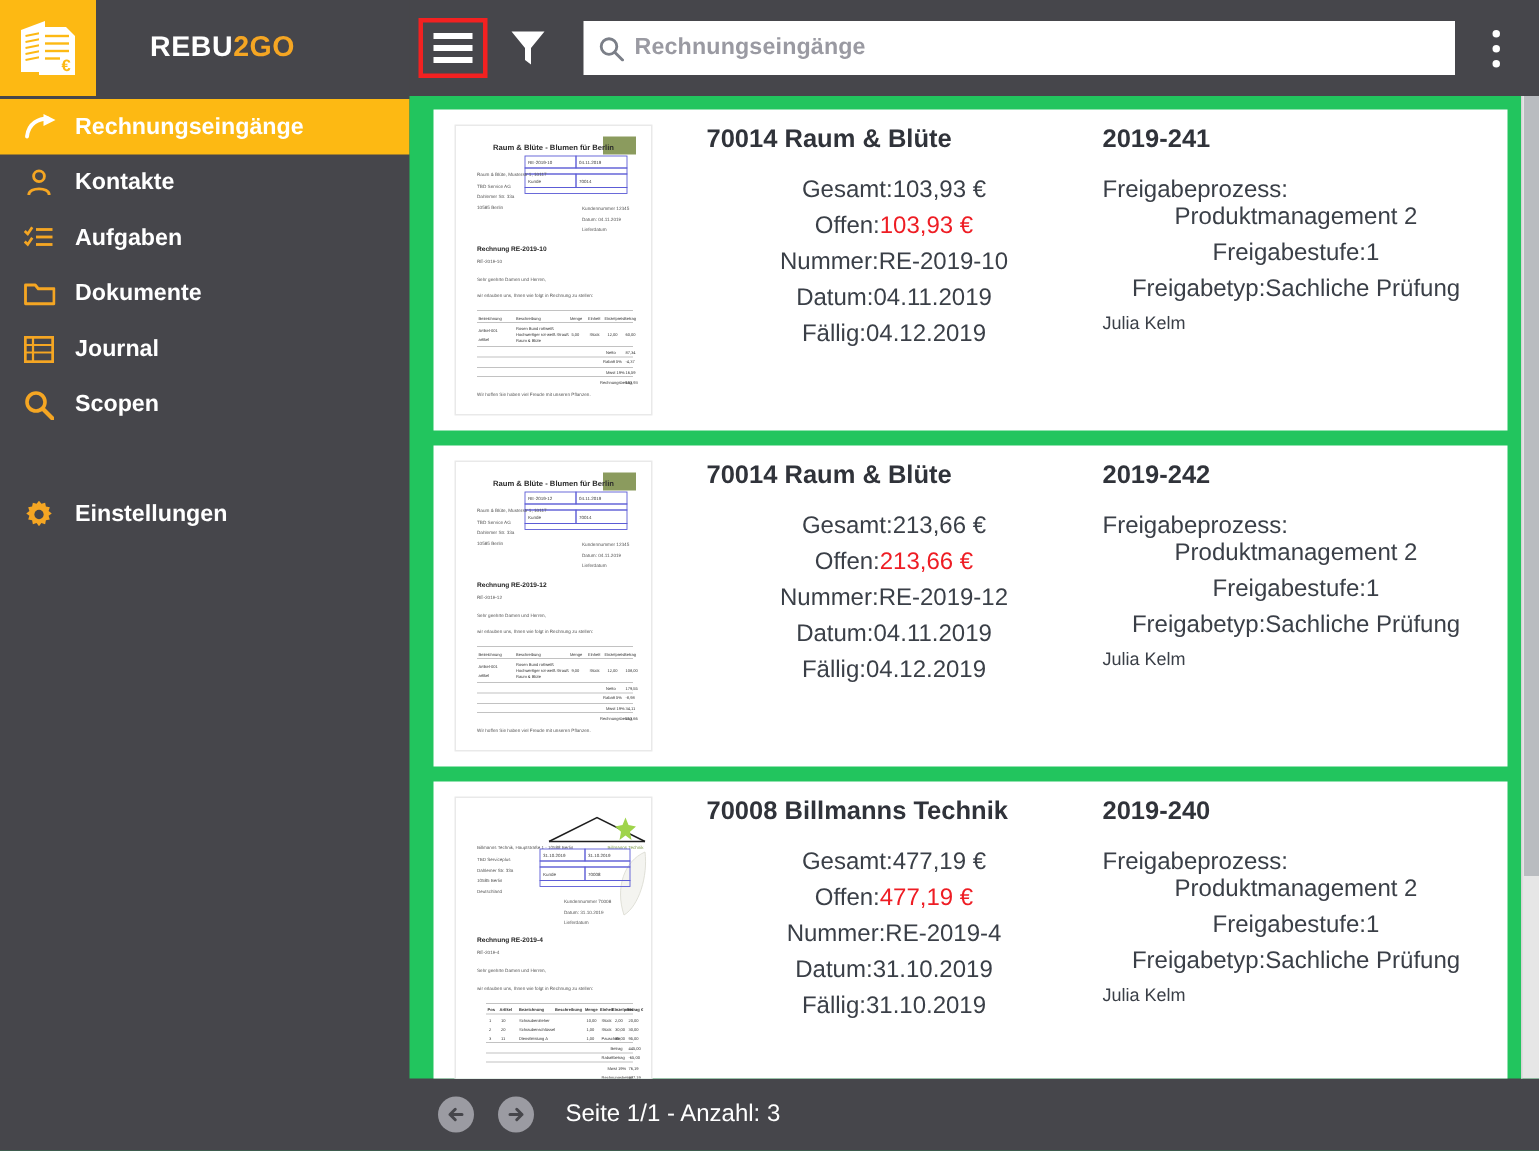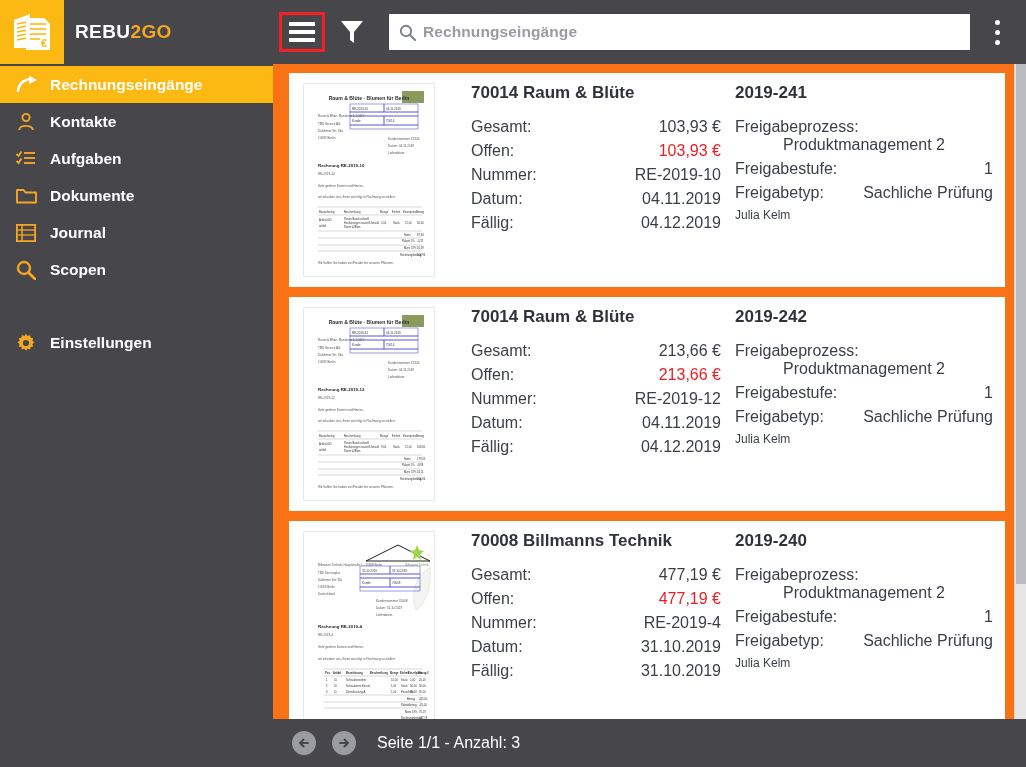--- a/index.html
+++ b/index.html
@@ -16,21 +16,21 @@
 
   .logo-box {
     width: 64px; height: 64px; flex: 0 0 64px;
     background: #fdb913;
     display: flex; align-items: center; justify-content: center;
   }
   .logo-mark { width: 44px; height: 44px; position: relative; }
 
   .brand-bar {
     flex: 0 0 209px; height: 64px; background: #46464b;
-    display: flex; align-items: center; padding-left: 11px;
+    display: flex; align-items: center; padding-left: 36px;
   }
   .brand-text { font-size: 19px; font-weight: bold; letter-spacing: .4px; }
   .brand-text .w { color: #ffffff; }
   .brand-text .o { color: #f5a623; }
 
   .header {
     flex: 1; height: 64px; background: #46464b;
     display: flex; align-items: center; padding: 0 14px 0 0;
   }
   .hamburger-wrap {
@@ -63,21 +63,21 @@
   }
   .nav-item {
     height: 37px; display: flex; align-items: center; padding-left: 16px;
     color: #ffffff; font-size: 15.5px; font-weight: bold; cursor: pointer;
   }
   .nav-item .ico { width: 30px; flex: 0 0 30px; display: flex; align-items: center; justify-content: flex-start; }
   .nav-item .lbl { margin-left: 4px; }
   .nav-item.active { background: #fdb913; color: #ffffff; }
   .nav-spacer { height: 36px; }
 
-  .content-area { flex: 1; background: #f97316; position: relative; min-width: 0; display: flex; }
+  .content-area { flex: 1; background: #22c55e; position: relative; min-width: 0; display: flex; }
   .content-scroll {
     flex: 1; padding: 9px 9px 0 16px; overflow: hidden; position: relative;
   }
   .scrollbar-track {
     width: 12px; flex: 0 0 12px; background: #e6e6e6; position: relative; border-left: 1px solid #d4d4d4;
   }
   .scrollbar-thumb {
     position: absolute; left: 1px; top: 0; width: 10px; height: 520px; background: #b9bcc0;
   }
 
@@ -93,21 +93,21 @@
   .thumb svg { display: block; }
 
   .card-cols { flex: 1; display: flex; min-width: 0; padding-left: 36px; }
   .col-left { width: 250px; flex: 0 0 250px; }
   .col-right { flex: 1; padding-left: 14px; min-width: 0; }
 
   .card-title {
     font-size: 17px; font-weight: bold; color: #30333a;
     margin-bottom: 12px; white-space: nowrap;
   }
-  .kv { display: flex; justify-content: space-between; align-items: baseline;
+  .kv { display: flex; justify-content: center; align-items: baseline;
         font-size: 16px; color: #3a3f47; padding: 3px 0; }
   .kv .k { white-space: nowrap; }
   .kv .v { white-space: nowrap; text-align: right; }
   .kv .v.red { color: #ee1d24; }
 
   .kv-wrap { font-size: 16px; color: #3a3f47; padding: 3px 0; }
   .kv-wrap .k { display: block; }
   .kv-wrap .v { display: block; text-align: center; }
   .single-line { font-size: 12px; color: #3a3f47; padding: 3px 0; }
 

